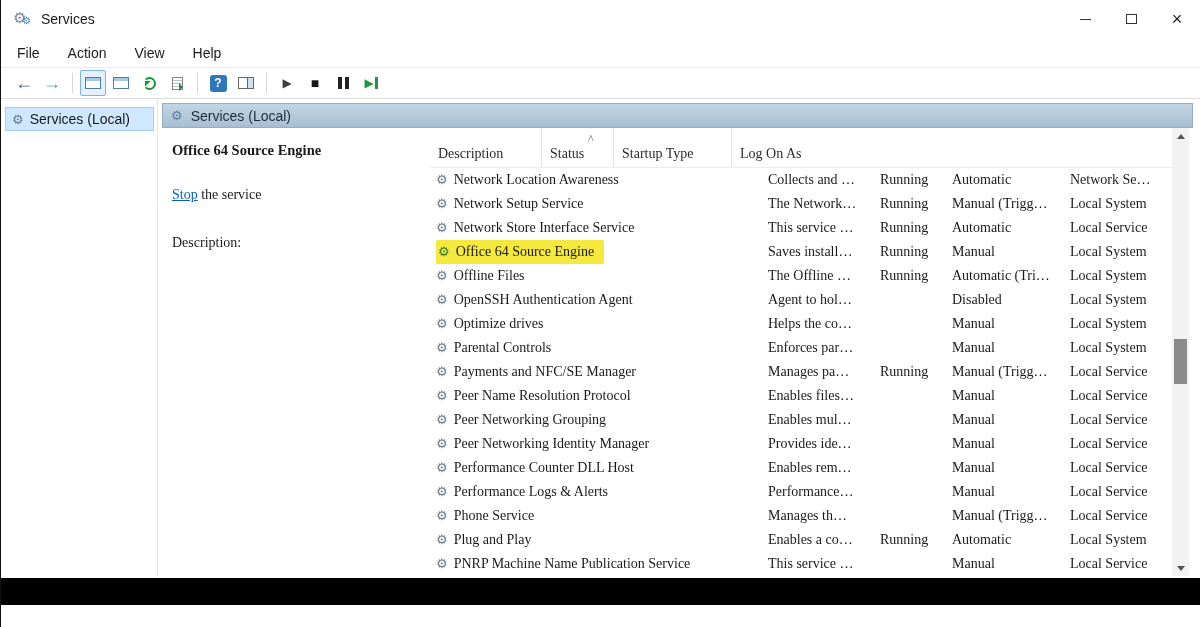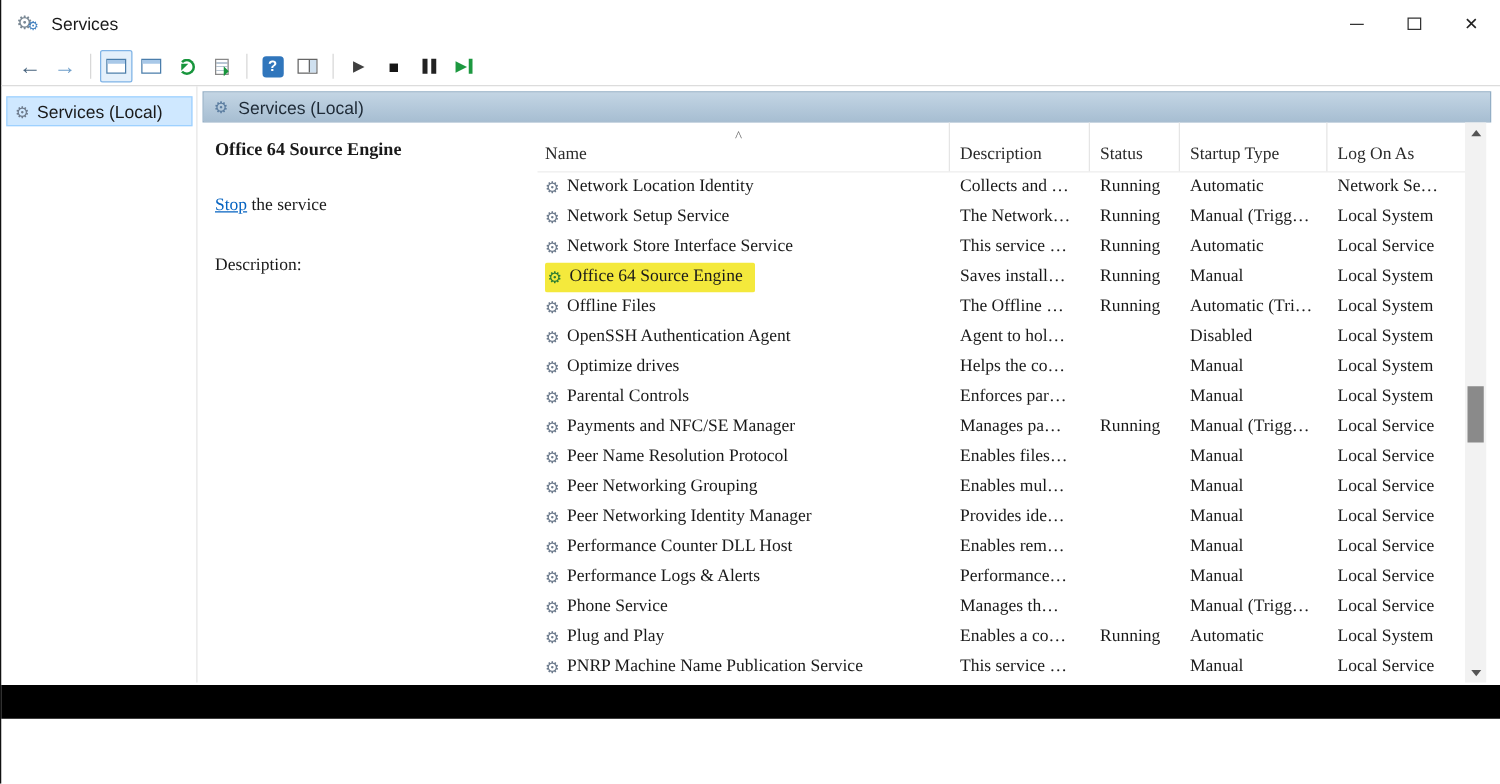--- a/index.html
+++ b/index.html
@@ -121,20 +121,26 @@
         </div>
       <div class="ctrl">
           <span class="max-glyph"></span>
         </div>
       <div class="ctrl">
           <span class="close-glyph">×</span>
         </div>
     </div>
   </div>
 
+  <div class="menubar">
+    <span class="menu-item">File</span>
+    <span class="menu-item">Action</span>
+    <span class="menu-item">View</span>
+    <span class="menu-item">Help</span>
+  </div>
 
   <div class="toolbar">
     <div class="tbtn">
         <span class="arrow-back">←</span>
       </div>
     <div class="tbtn">
         <span class="arrow-fwd">→</span>
       </div>
     <span class="tsep"></span>
     <div class="tbtn pressed">
@@ -198,31 +204,30 @@
           <div class="panel-title">Office 64 Source Engine</div>
           <div class="panel-links">
             <div><a class="svc-link">Stop</a><span> the service</span></div>
           </div>
           <div class="panel-desc-label">Description:</div>
         </div>
 
         <div class="list">
           <div class="listheader">
             <span class="sortcaret">^</span>
-            <div class="hcell c-name">Name</div>
             <div class="hcell c-desc">Description</div>
             <div class="hcell c-status">Status</div>
             <div class="hcell c-startup">Startup Type</div>
             <div class="hcell c-logon">Log On As</div>
           </div>
           <div class="rows" id="rows">
               <div class="row">
                 <div class="cell c-name"><span class="namewrap">
                     <span class="gear">⚙</span>
-                    <span>Network Location Identity</span>
+                    <span>Network Location Awareness</span>
                   </span></div>
                 <div class="cell c-desc">Collects and …</div>
                 <div class="cell c-status">Running</div>
                 <div class="cell c-startup">Automatic</div>
                 <div class="cell c-logon">Network Se…</div>
               </div>
               <div class="row">
                 <div class="cell c-name"><span class="namewrap">
                     <span class="gear">⚙</span>
                     <span>Network Setup Service</span>

